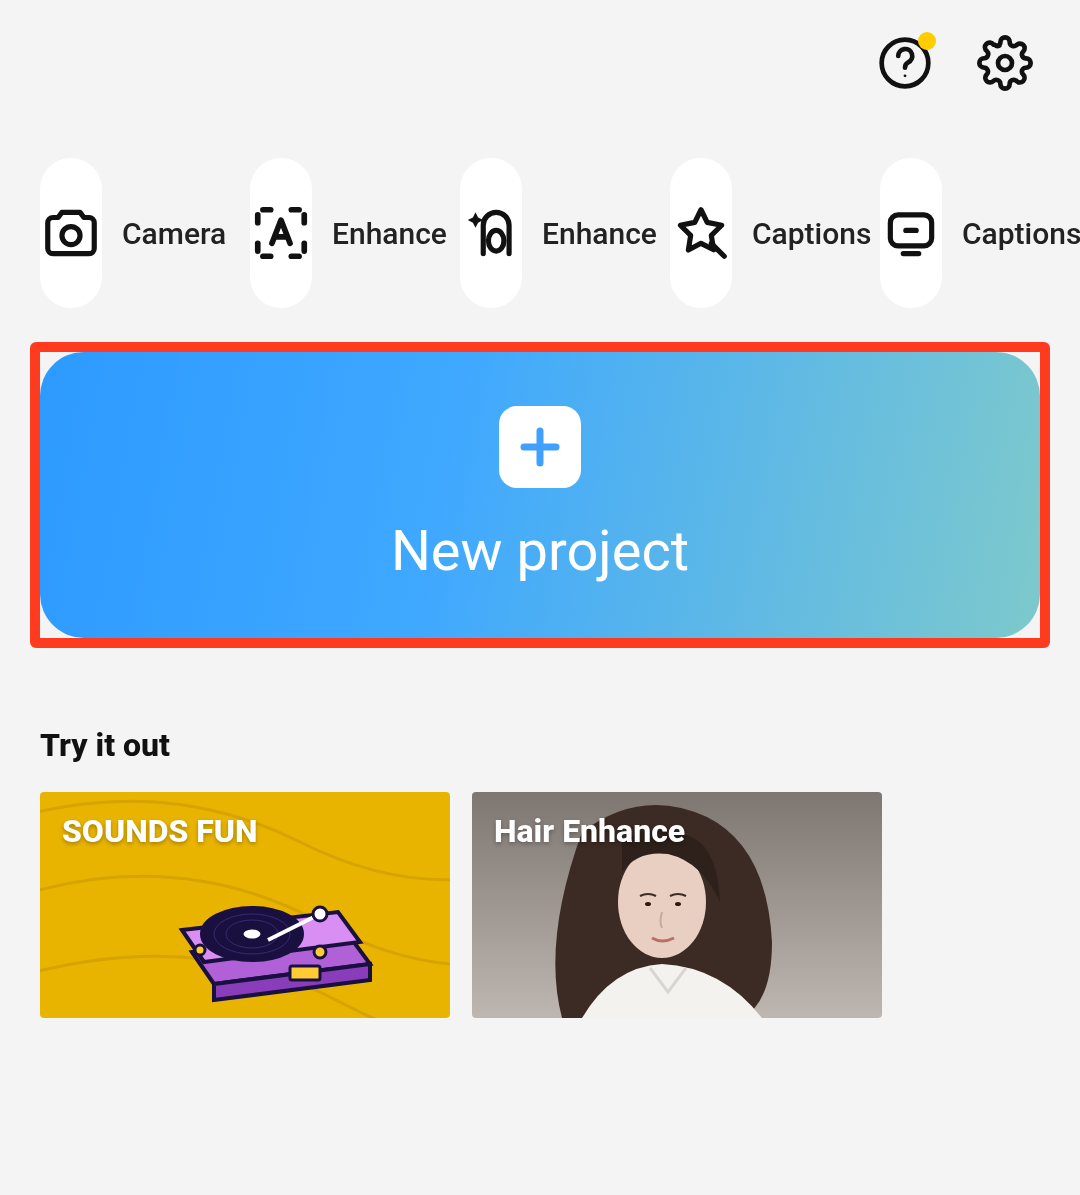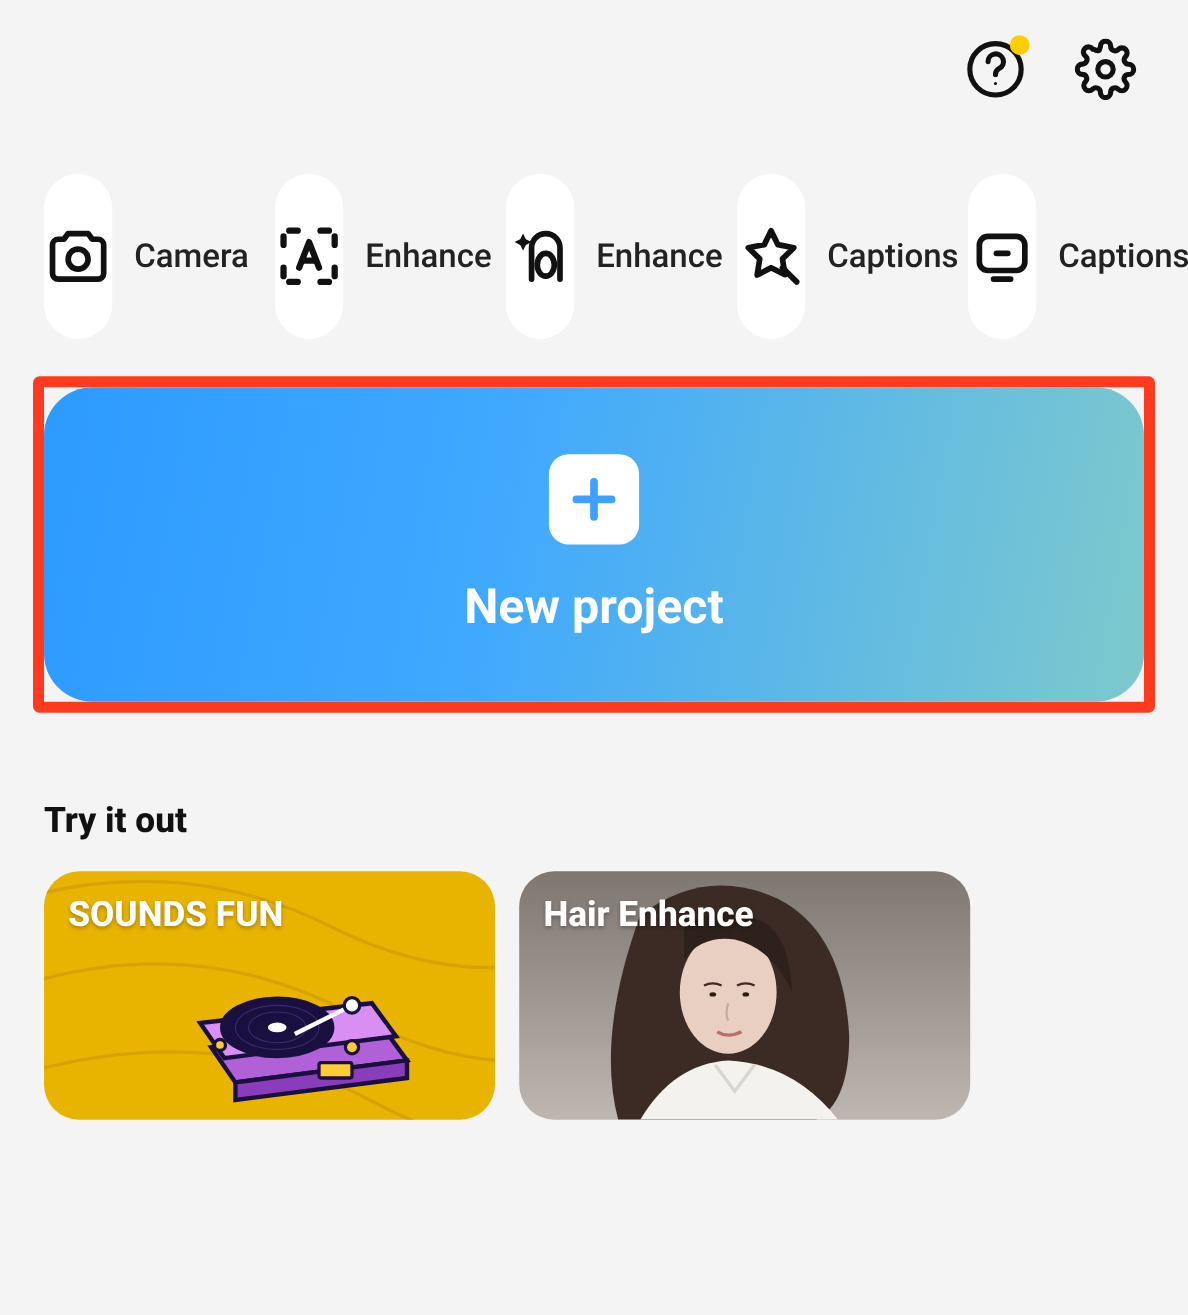--- a/index.html
+++ b/index.html
@@ -91,42 +91,42 @@
     height: 82px;
     background: #fff;
     border-radius: 18px;
     display: flex;
     align-items: center;
     justify-content: center;
   }
   .plus-box svg { width: 48px; height: 48px; }
   .new-project-label {
     color: #fff;
-    font-size: 44px;
-    font-weight: 700;
+    font-size: 56px;
+    font-weight: 400;
   }
 
   
   .try-section {
     padding: 78px 40px 0 40px;
   }
   .try-title {
     font-size: 32px;
     font-weight: 800;
     color: #111;
     margin-bottom: 28px;
   }
   .try-cards {
     display: flex;
     gap: 22px;
   }
   .try-card {
     width: 410px;
     height: 226px;
-    border-radius: 32px;
+    border-radius: 4px;
     position: relative;
     overflow: hidden;
     cursor: pointer;
   }
   .try-card-label {
     position: absolute;
     top: 20px;
     left: 22px;
     color: #fff;
     font-size: 32px;

